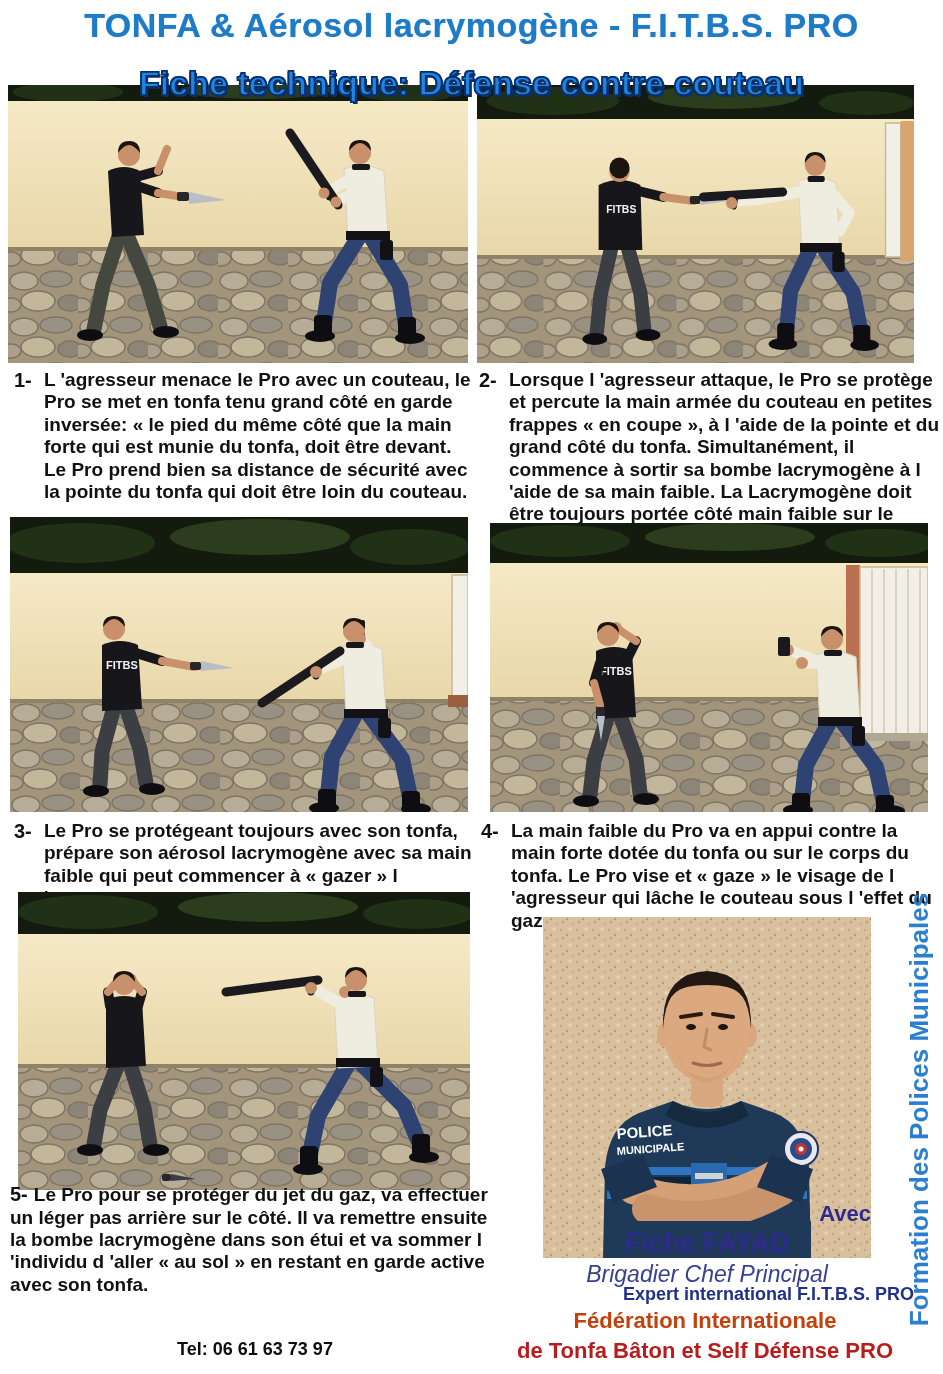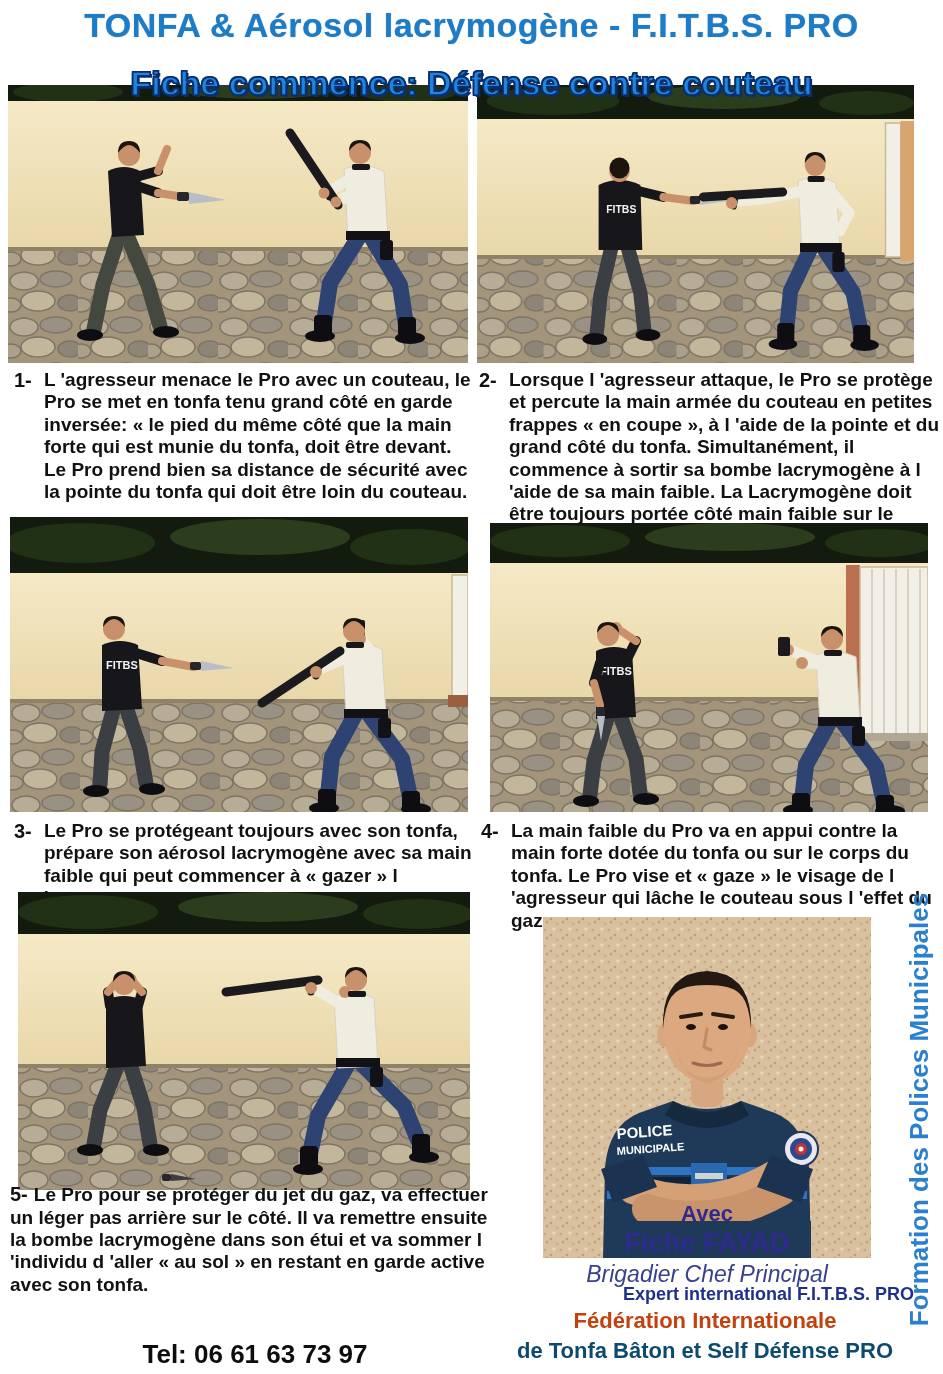--- a/index.html
+++ b/index.html
@@ -25,40 +25,40 @@
   .caption .num{flex:none;width:30px;font-size:20px;}
   .c1{left:14px; top:369px;width:458px;}
   .c2{left:479px;top:369px;width:462px;}
   .c3{left:14px; top:820px;width:464px;}
   .c4{left:481px;top:820px;width:460px;}
   .c5{left:10px; top:1183px;width:480px;display:block;}
   .c5 .num{font-size:20px;margin-right:6px;}
 
   .portrait{left:543px;top:917px;width:328px;height:341px;overflow:hidden;}
   .portrait svg{display:block;width:100%;height:100%;}
-  .avec{position:absolute;left:0;top:284px;width:100%;text-align:center;
+  .avec{position:absolute;left:0;top:284px;width:100%;text-align:right;
         font-size:22px;font-weight:bold;color:#2f2a8e;}
   .expert-name{left:500px;top:1228px;width:414px;text-align:center;font-size:27px;
                font-weight:bold;color:#2f2a8e;z-index:25;}
   .expert-rank{left:500px;top:1261px;width:414px;text-align:center;font-size:23px;
                font-style:italic;color:#38418f;}
   .expert-title{left:500px;top:1284px;width:414px;text-align:right;font-size:18px;
                 font-weight:bold;color:#20308f;}
   .fed1{left:480px;top:1308px;width:450px;text-align:center;font-size:22px;
         font-weight:bold;color:#c2410c;}
   .fed2{left:470px;top:1338px;width:470px;text-align:center;font-size:22px;
-        font-weight:bold;color:#0c4a6e;white-space:nowrap;}
+        font-weight:bold;color:#b91c1c;white-space:nowrap;}
 
   .vertical{left:904px;top:1332px;width:445px;transform:rotate(-90deg);
             transform-origin:0 0;text-align:center;font-size:26px;font-weight:bold;
             color:#2a7fd0;}
 
   .url{left:30px;top:1302px;width:450px;text-align:center;font-size:28px;font-weight:bold;
        font-style:italic;color:#1d7ccd;text-decoration:underline;display:block;}
-  .tel{left:30px;top:1339px;width:450px;text-align:center;font-size:26px;
+  .tel{left:30px;top:1339px;width:450px;text-align:center;font-size:18px;
        font-weight:bold;color:#0d0d0d;}
 
   
   .fol{fill:#131a0e}.folb{fill:#213116}.folb2{fill:#2b3d1c}
   .wallf{fill:url(#wallgrad)}.seam{fill:#8f8266}
   .floorrect{fill:#a3957c}
   .blk{fill:#17171b}.prosh{fill:#efece0;stroke:#d8d3c1;stroke-width:1}
   .limb{fill:none;stroke-linecap:round;stroke-linejoin:round}
   .agp1{stroke:#45483e}.agp{stroke:#3b3e42}.prop{stroke:#2e4372}
   .skinl{stroke:#c9916b}.skinf{fill:#c9916b}
@@ -95,21 +95,21 @@
       <circle cx="8" cy="2" r="1.2" fill="#b89a73"></circle>
       <circle cx="14" cy="7" r="1.4" fill="#cfae85"></circle>
       <circle cx="2" cy="13" r="1.3" fill="#c7a87f"></circle>
     </pattern>
   </defs>
 </svg>
 
 <div class="page">
 
   <div class="abs title">TONFA &amp; Aérosol lacrymogène - F.I.T.B.S. PRO</div>
-  <div class="abs subtitle">Fiche commence: Défense contre couteau</div>
+  <div class="abs subtitle">Fiche technique: Défense contre couteau</div>
 
   <div class="abs photo p1">
     <svg viewBox="0 0 460 278" preserveAspectRatio="none">
       <rect class="fol" x="0" y="0" width="460" height="18"></rect>
       <ellipse class="folb" cx="60" cy="7" rx="55" ry="10"></ellipse>
         <ellipse class="folb2" cx="250" cy="5" rx="75" ry="9"></ellipse>
         <ellipse class="folb" cx="400" cy="8" rx="48" ry="9"></ellipse>
       <rect class="wallf" y="16" width="460" height="148"></rect>
       <rect class="seam" y="162" width="460" height="4"></rect>
       <rect class="floorrect" y="166" width="460" height="112"></rect>

